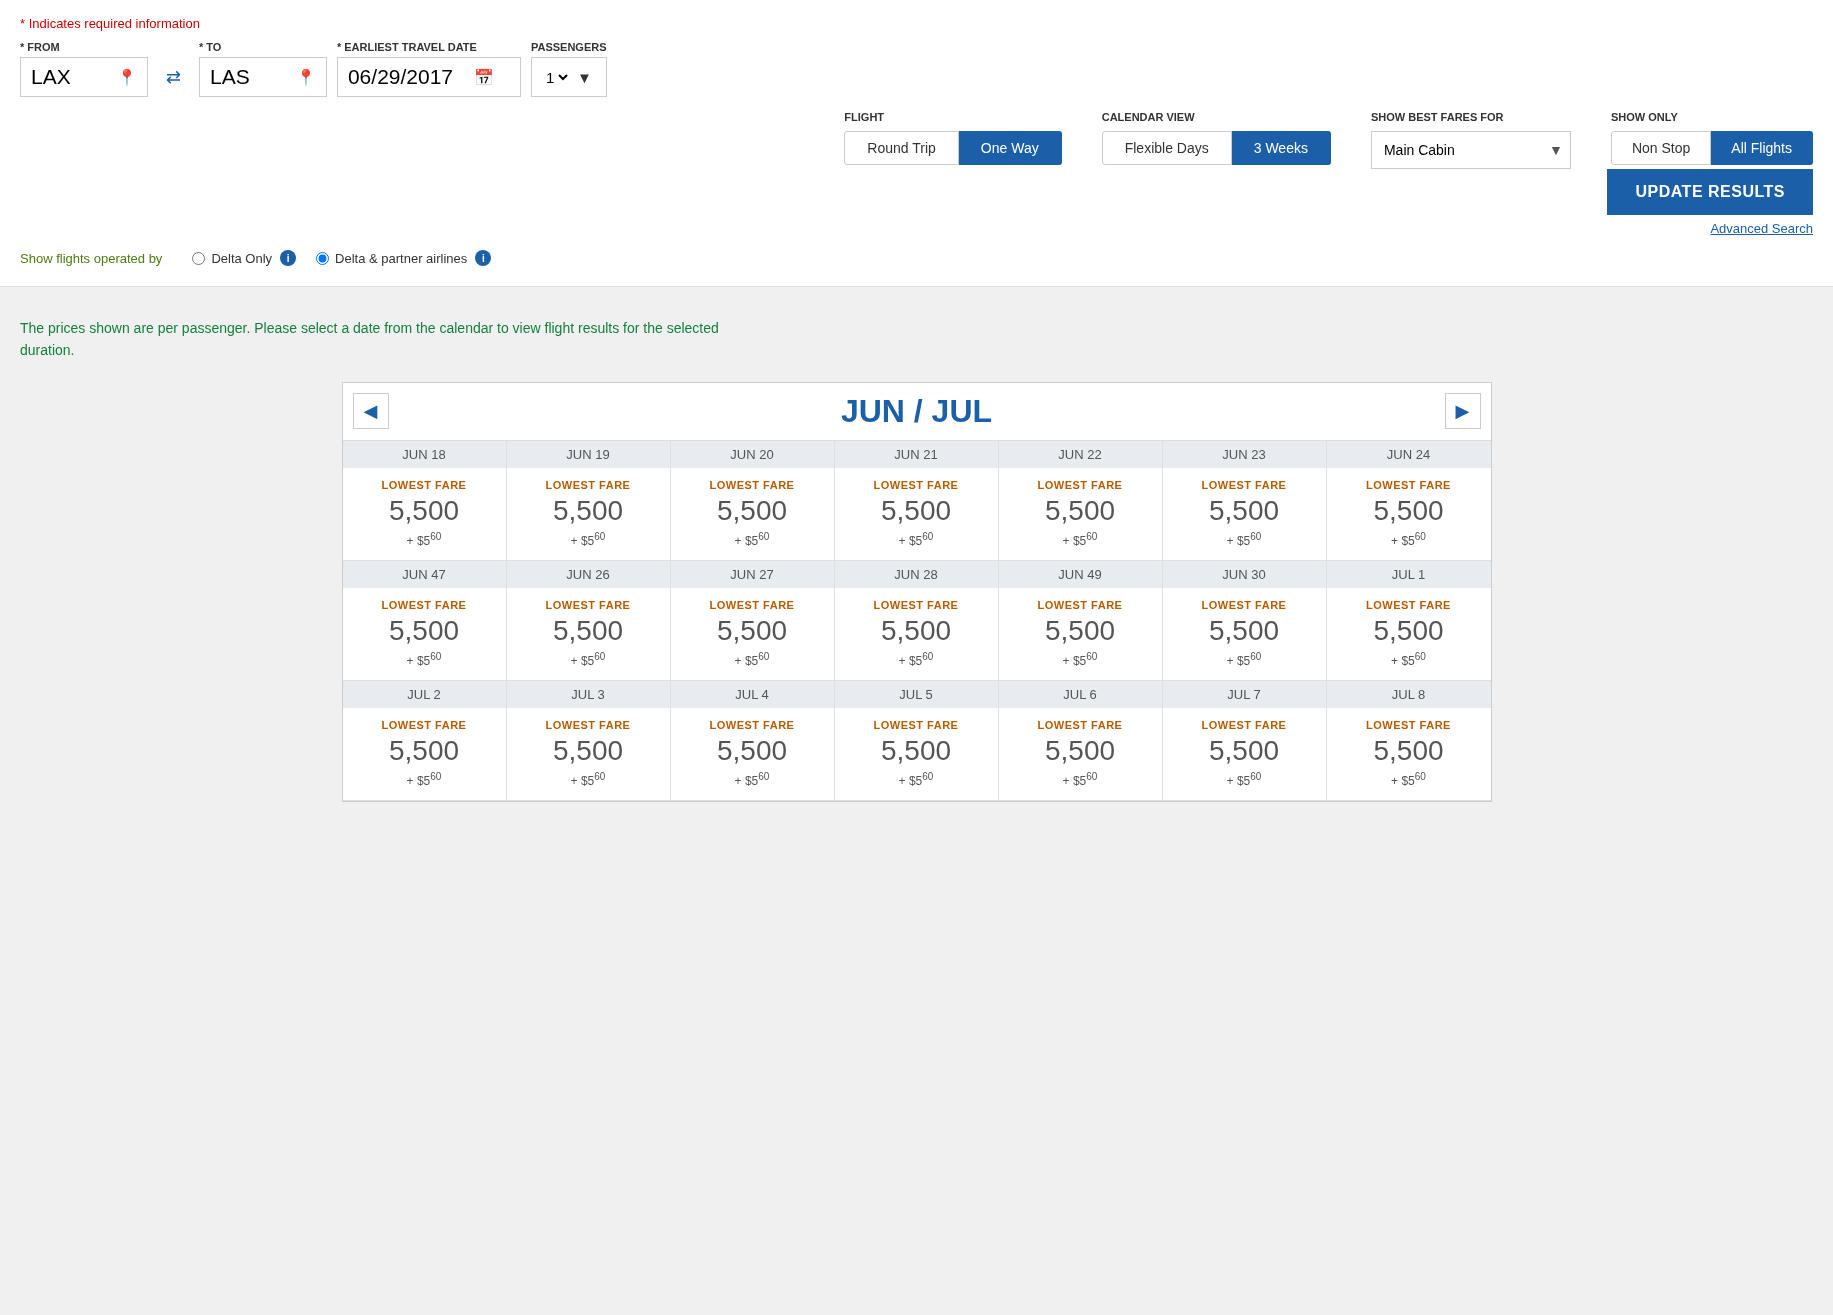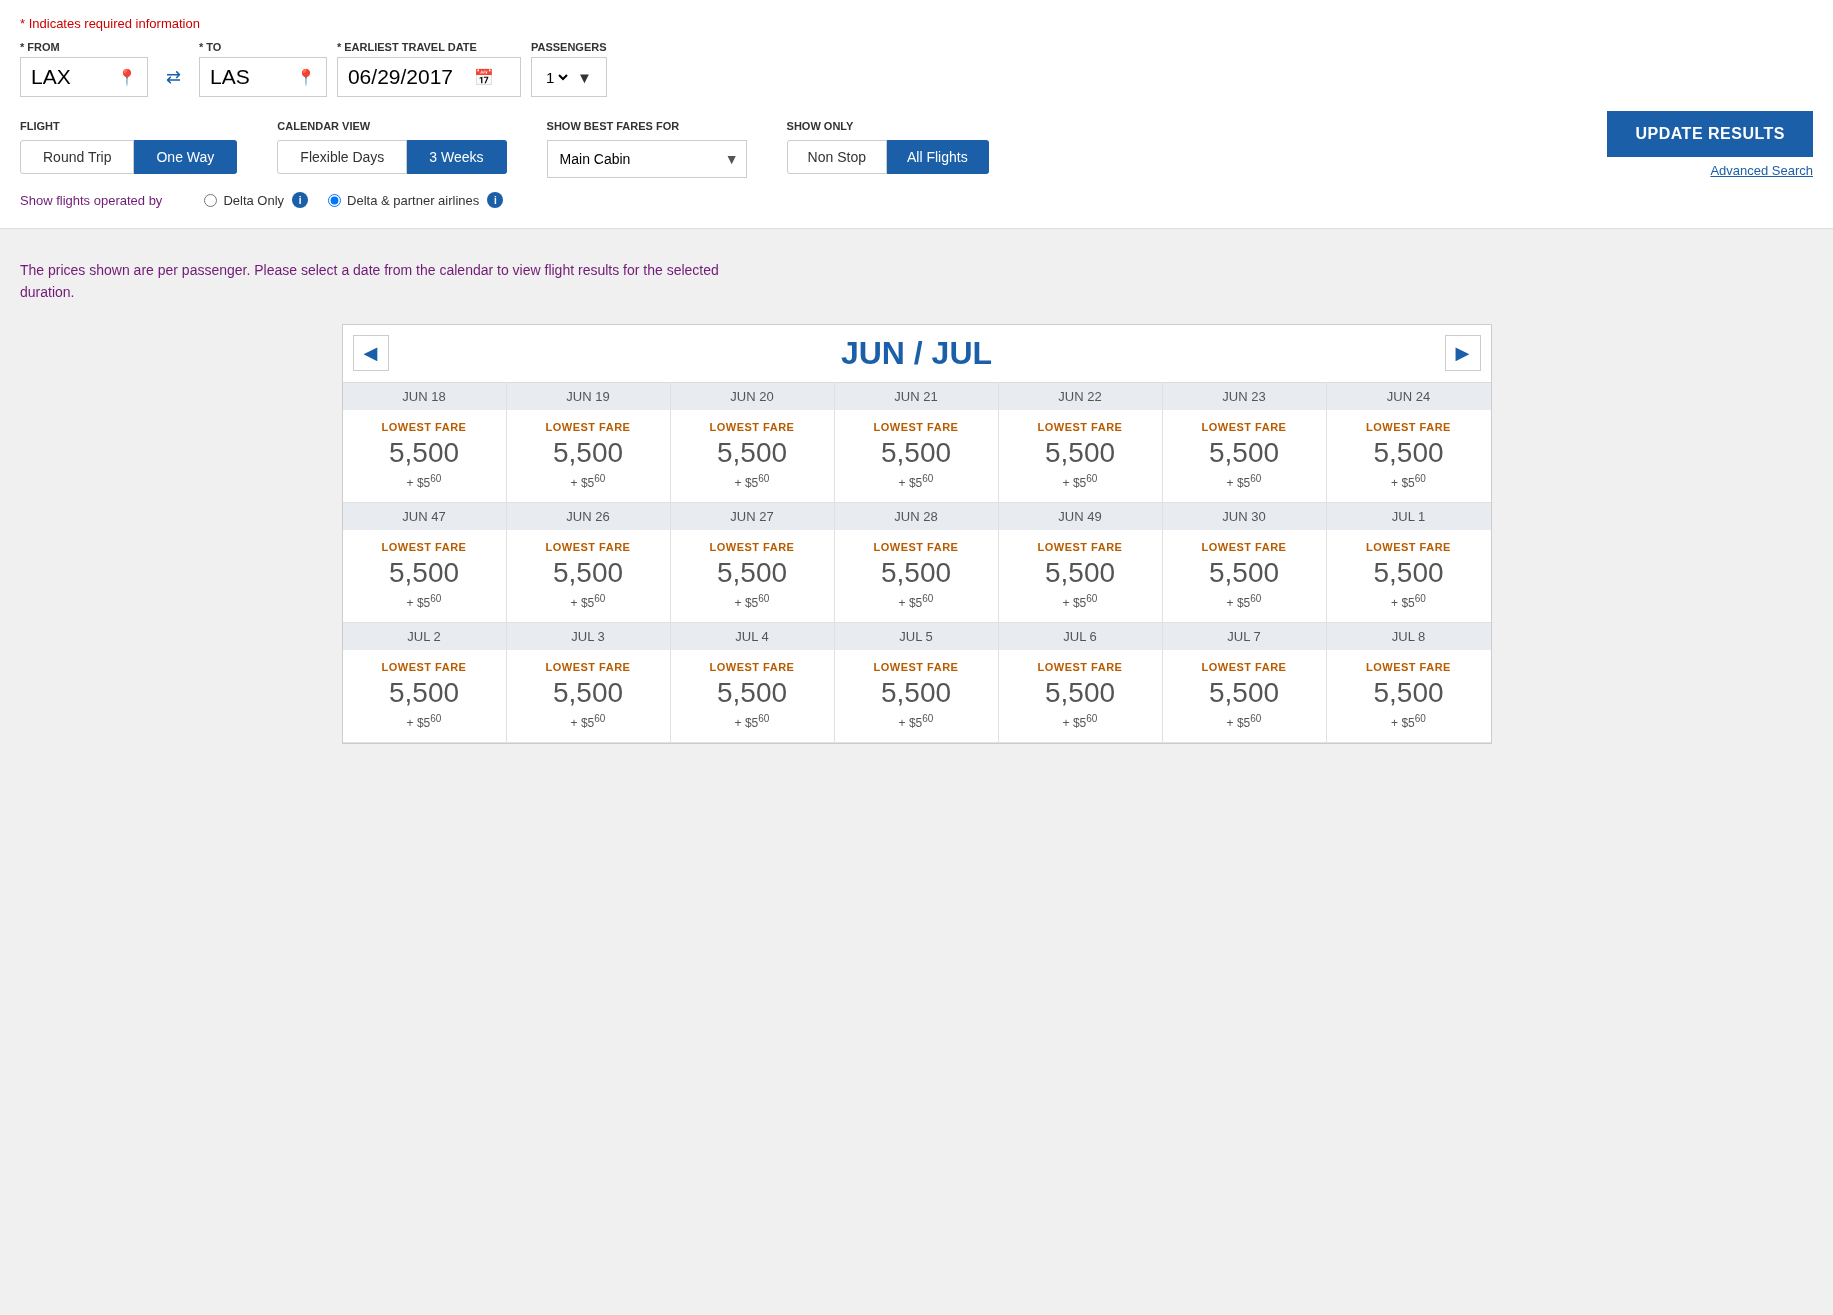--- a/index.html
+++ b/index.html
@@ -40,33 +40,33 @@
     .btn-toggle:last-child { border-radius: 0 3px 3px 0; }
     .btn-toggle + .btn-toggle { border-left: none; }
 
     .show-best-group .dropdown-wrap { position: relative; display: flex; align-items: center; }
     .show-best-group select { border: 1px solid #ccc; padding: 8px 30px 8px 12px; font-size: 14px; height: 38px; background: #fff; cursor: pointer; appearance: none; min-width: 200px; }
     .dropdown-arrow { position: absolute; right: 8px; pointer-events: none; color: #555; }
 
     .show-only-group .btn-toggle { padding: 8px 20px; }
 
     .operated-row { display: flex; align-items: center; gap: 20px; margin-top: 14px; flex-wrap: wrap; }
-    .operated-label { font-size: 13px; color: #701a75; margin-right: 22px; }
+    .operated-label { font-size: 13px; color: #4d7c0f; margin-right: 10px; }
     .radio-option { display: flex; align-items: center; gap: 6px; font-size: 13px; cursor: pointer; }
     .radio-option input[type=radio] { cursor: pointer; }
     .info-icon { display: inline-flex; align-items: center; justify-content: center; width: 16px; height: 16px; border-radius: 50%; background: #1a5fa8; color: #fff; font-size: 10px; font-weight: bold; cursor: pointer; margin-left: 2px; }
 
     .update-btn-wrap { margin-left: auto; display: flex; flex-direction: column; align-items: flex-end; gap: 6px; }
     .update-btn { background: #1a5fa8; color: #fff; border: none; padding: 14px 28px; font-size: 16px; font-weight: bold; cursor: pointer; text-transform: uppercase; letter-spacing: 0.5px; white-space: nowrap; }
     .advanced-search-link { color: #1a5fa8; font-size: 13px; text-decoration: underline; cursor: pointer; }
 
-    .bottom-row { display: flex; align-items: flex-end; justify-content: flex-start; }
+    .bottom-row { display: flex; align-items: flex-end; justify-content: flex-start; flex-direction: column; }
 
     .content-area { padding: 30px 20px; background: #f0f0f0; }
-    .prices-note { font-size: 14px; color: #701a75; line-height: 1.6; margin-bottom: 20px; max-width: 700px; }
+    .prices-note { font-size: 14px; color: #15803d; line-height: 1.6; margin-bottom: 20px; max-width: 700px; }
 
     .calendar-wrap { background: #fff; border: 1px solid #ccc; width: 100%; max-width: 1150px; margin: 0 auto; }
 
     .cal-header { display: flex; align-items: center; justify-content: space-between; padding: 10px 0; border-bottom: 1px solid #ddd; }
     .cal-nav-btn { background: #fff; border: 1px solid #ccc; width: 36px; height: 36px; cursor: pointer; font-size: 18px; color: #1a5fa8; display: flex; align-items: center; justify-content: center; margin: 0 10px; }
     .cal-title { font-size: 32px; color: #1a5fa8; font-weight: bold; flex: 1; text-align: center; }
 
     .cal-days-header { display: grid; grid-template-columns: repeat(7, 1fr); background: #f0f0f0; }
     .cal-day-name { text-align: center; padding: 10px 0; font-size: 13px; color: #666; font-weight: normal; text-transform: uppercase; }
 

